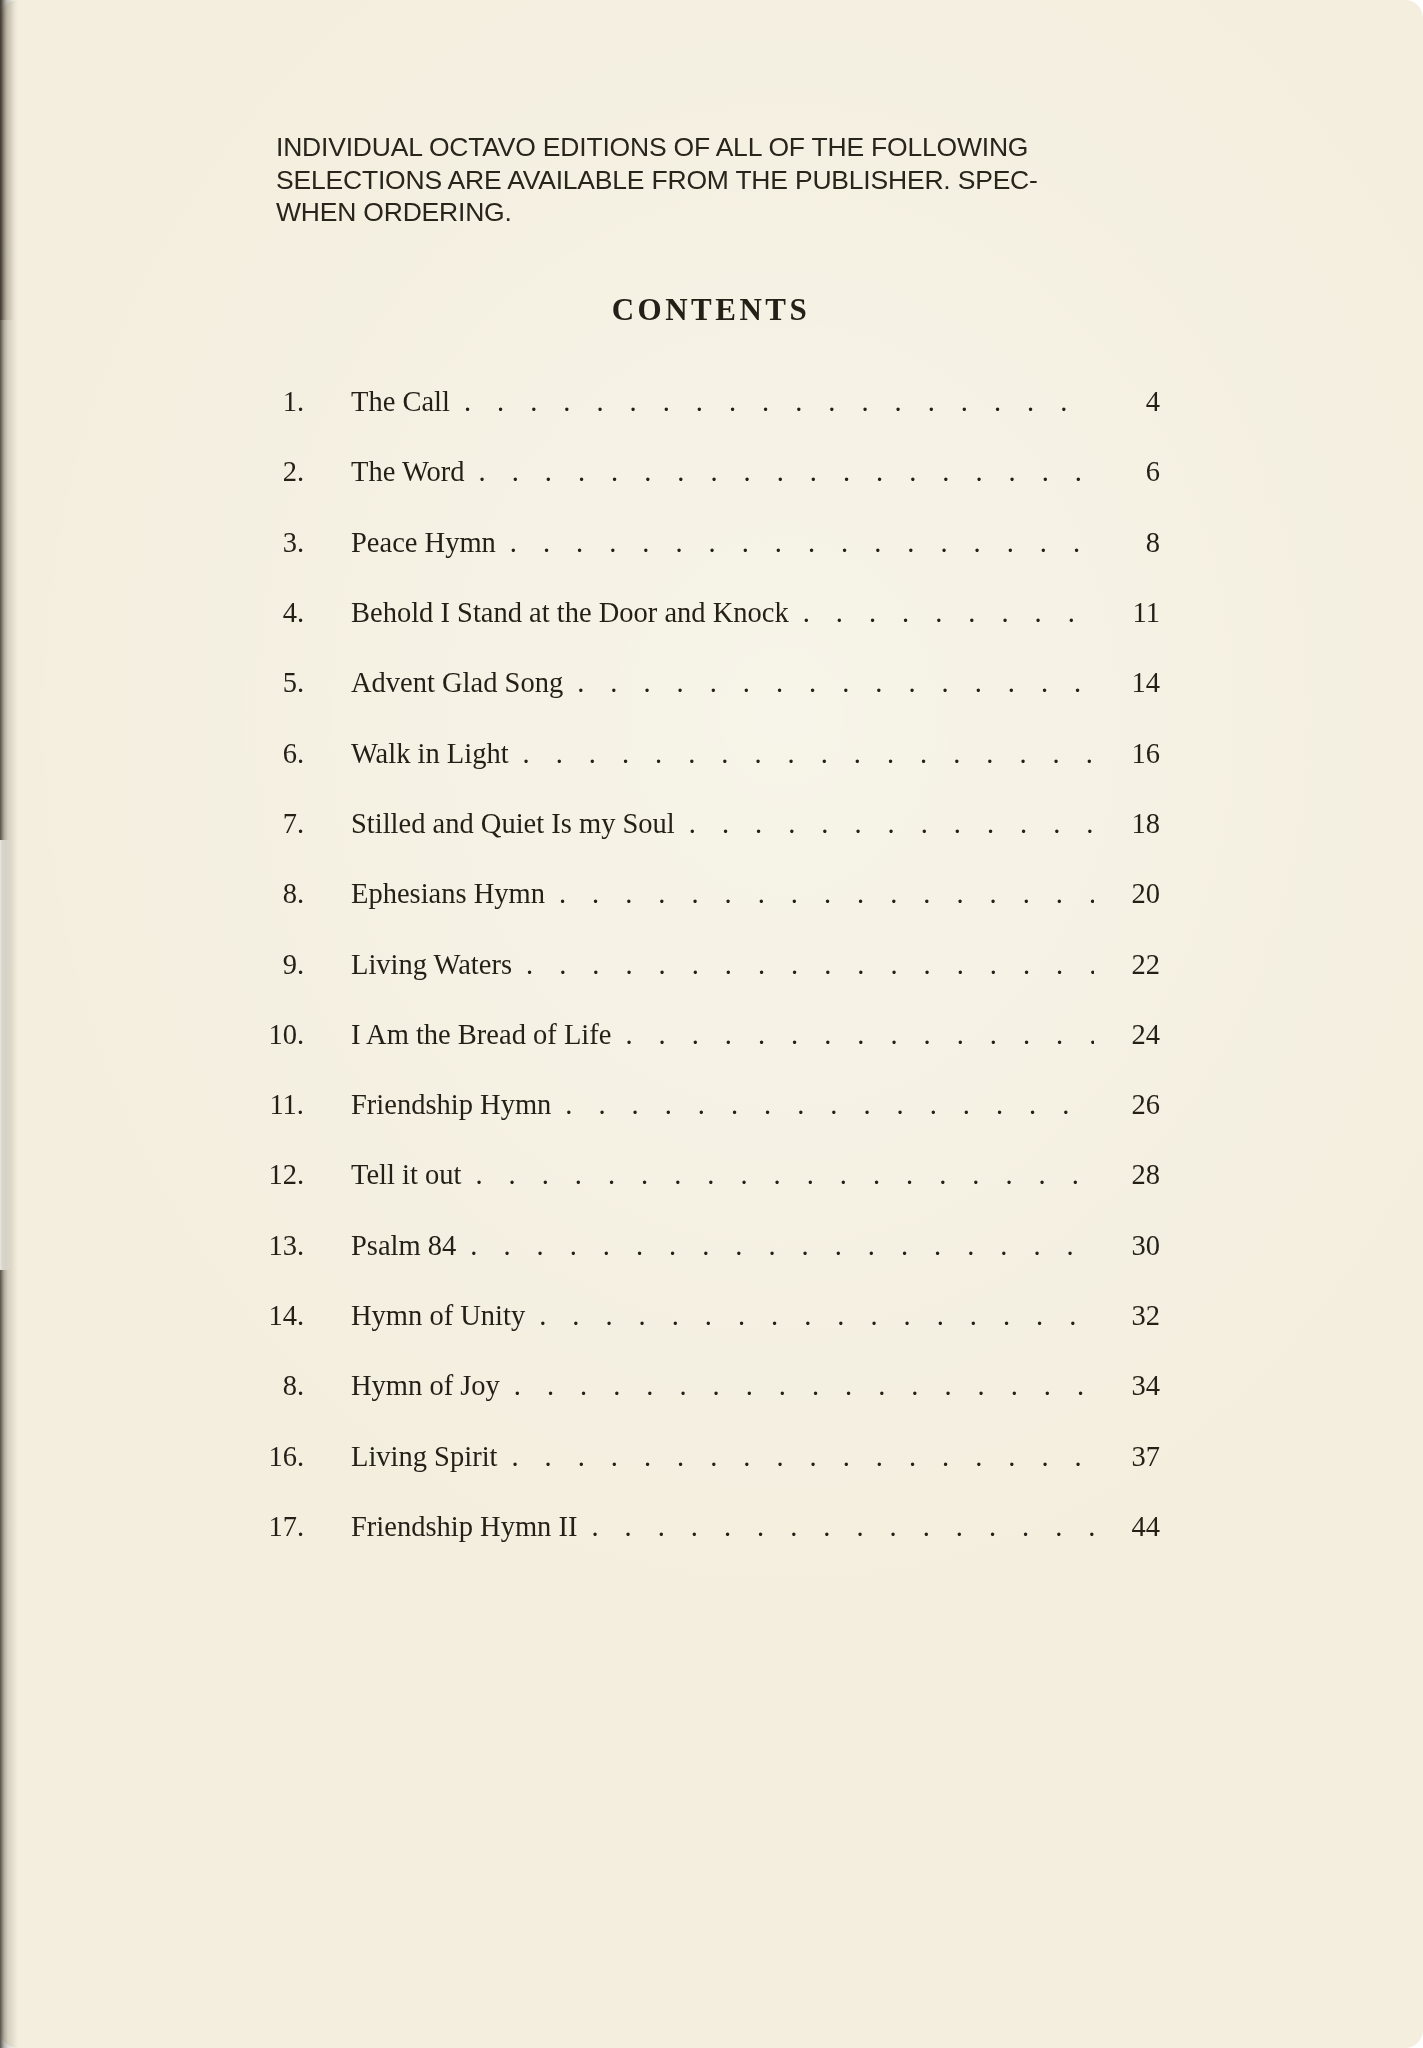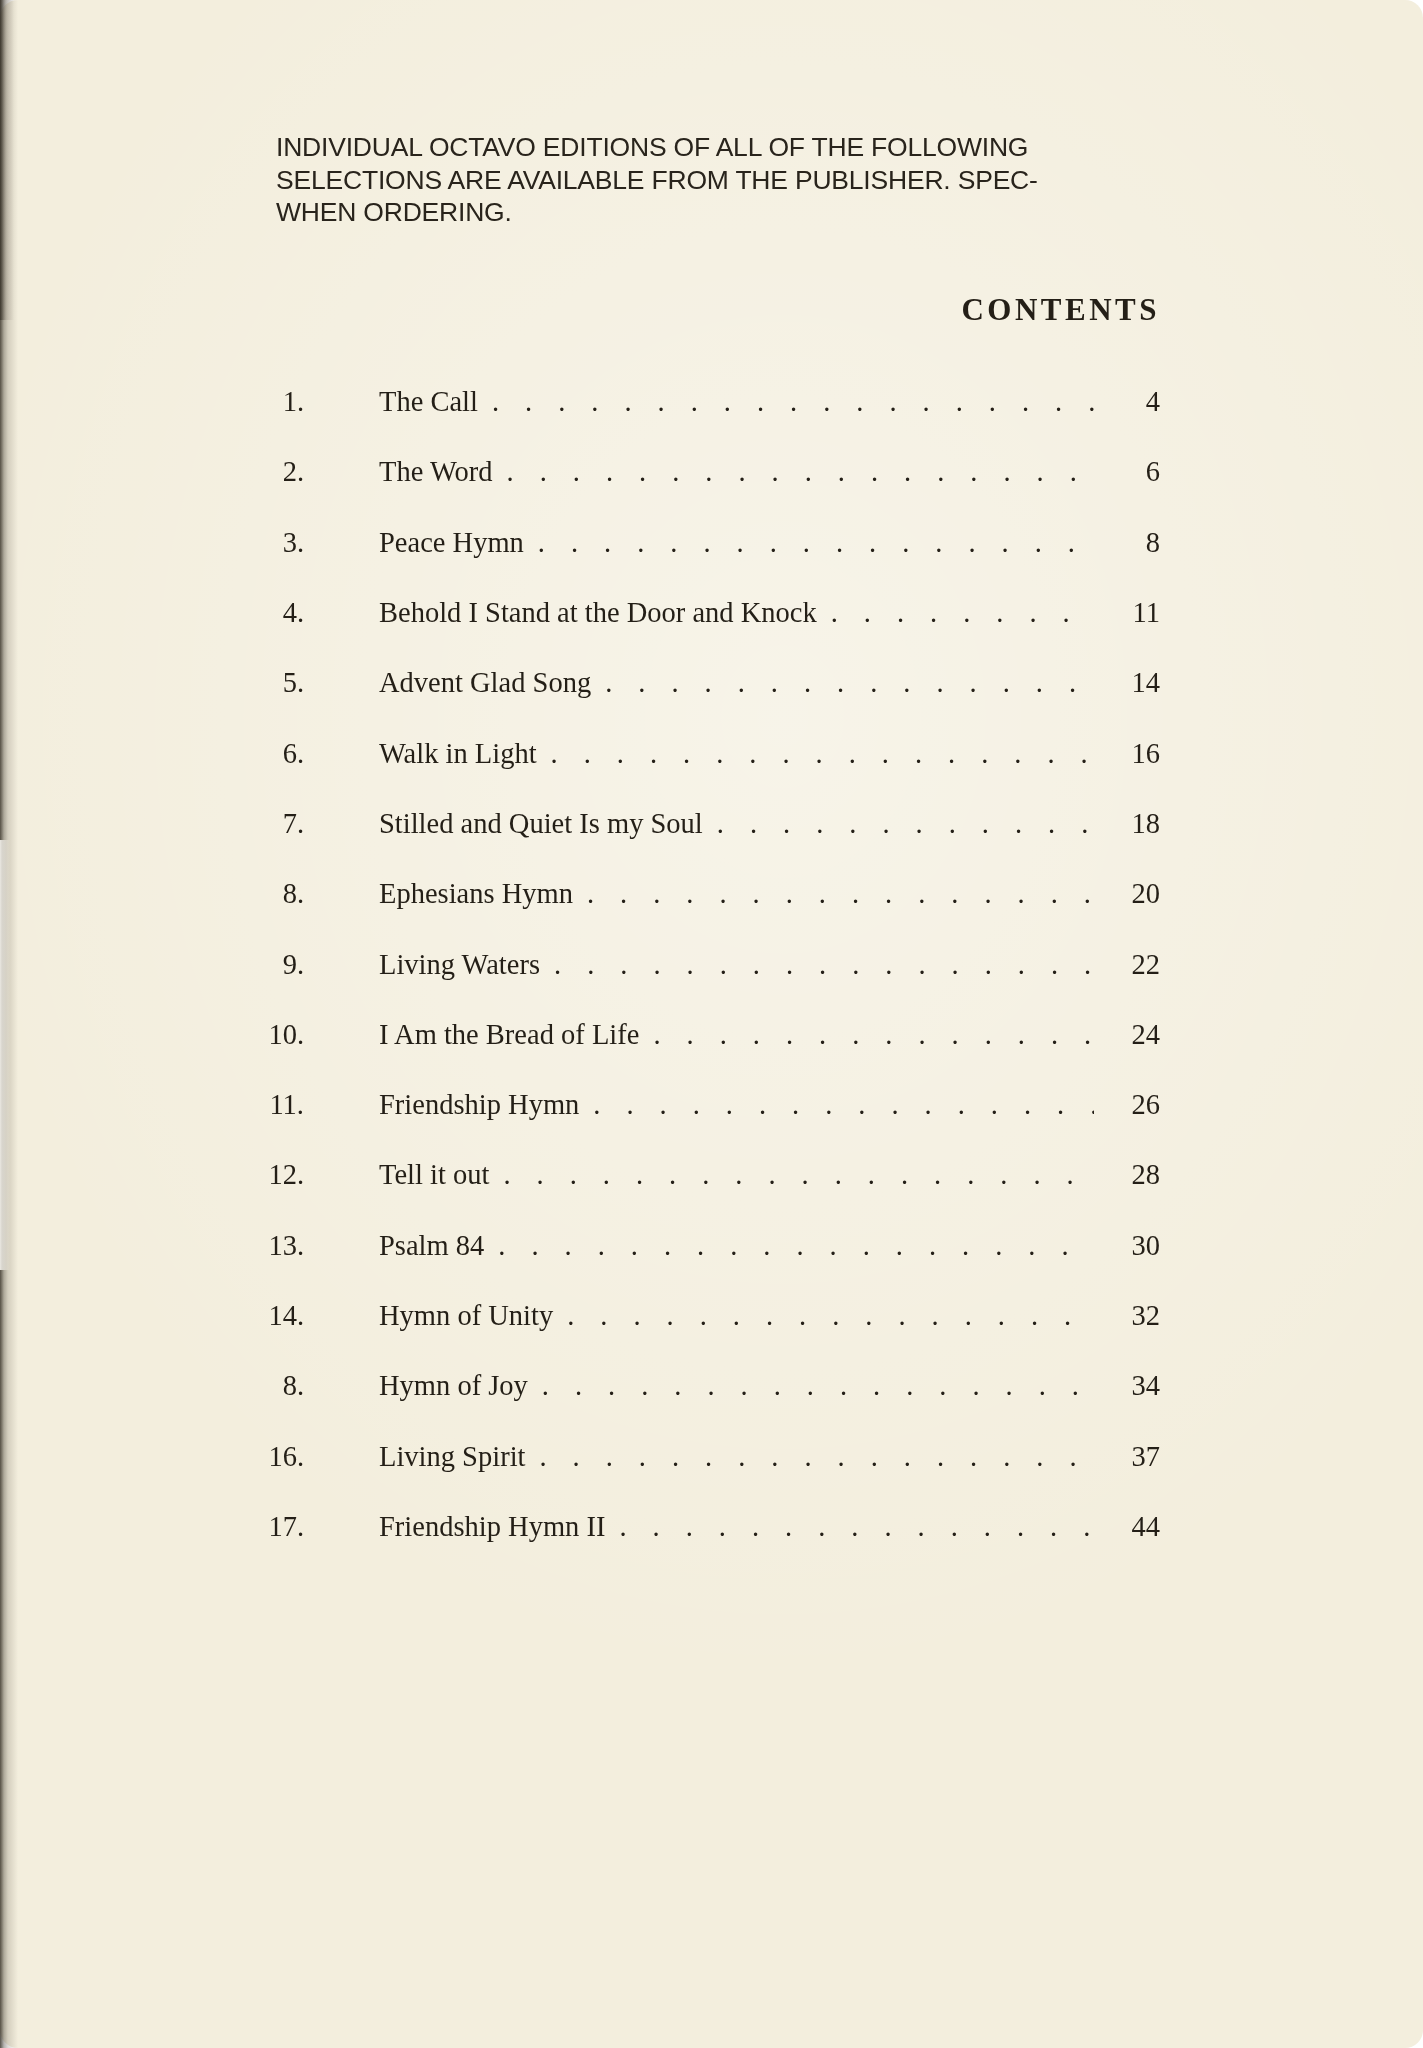--- a/index.html
+++ b/index.html
@@ -63,21 +63,21 @@
     color: #29241c;
     white-space: nowrap;
   }
 
   .contents-title {
     position: absolute;
     left: 262px;
     top: 292px;
     width: 898px;
     margin: 0;
-    text-align: right;
+    text-align: center;
     font-family: "Liberation Serif", serif;
     font-size: 31px;
     font-weight: bold;
     letter-spacing: 3.5px;
     color: #241f17;
   }
 
   .toc {
     position: absolute;
     left: 262px;
@@ -91,21 +91,21 @@
     height: 70.3px;
     align-items: center;
     white-space: nowrap;
   }
   .toc-num {
     width: 42px;
     text-align: right;
     flex: none;
   }
   .toc-title {
-    margin-left: 75px;
+    margin-left: 47px;
     flex: none;
   }
   .toc-dots {
     flex: 1 1 auto;
     overflow: hidden;
     margin-left: 14px;
     margin-right: 8px;
     letter-spacing: 26px;
     min-width: 0;
   }

